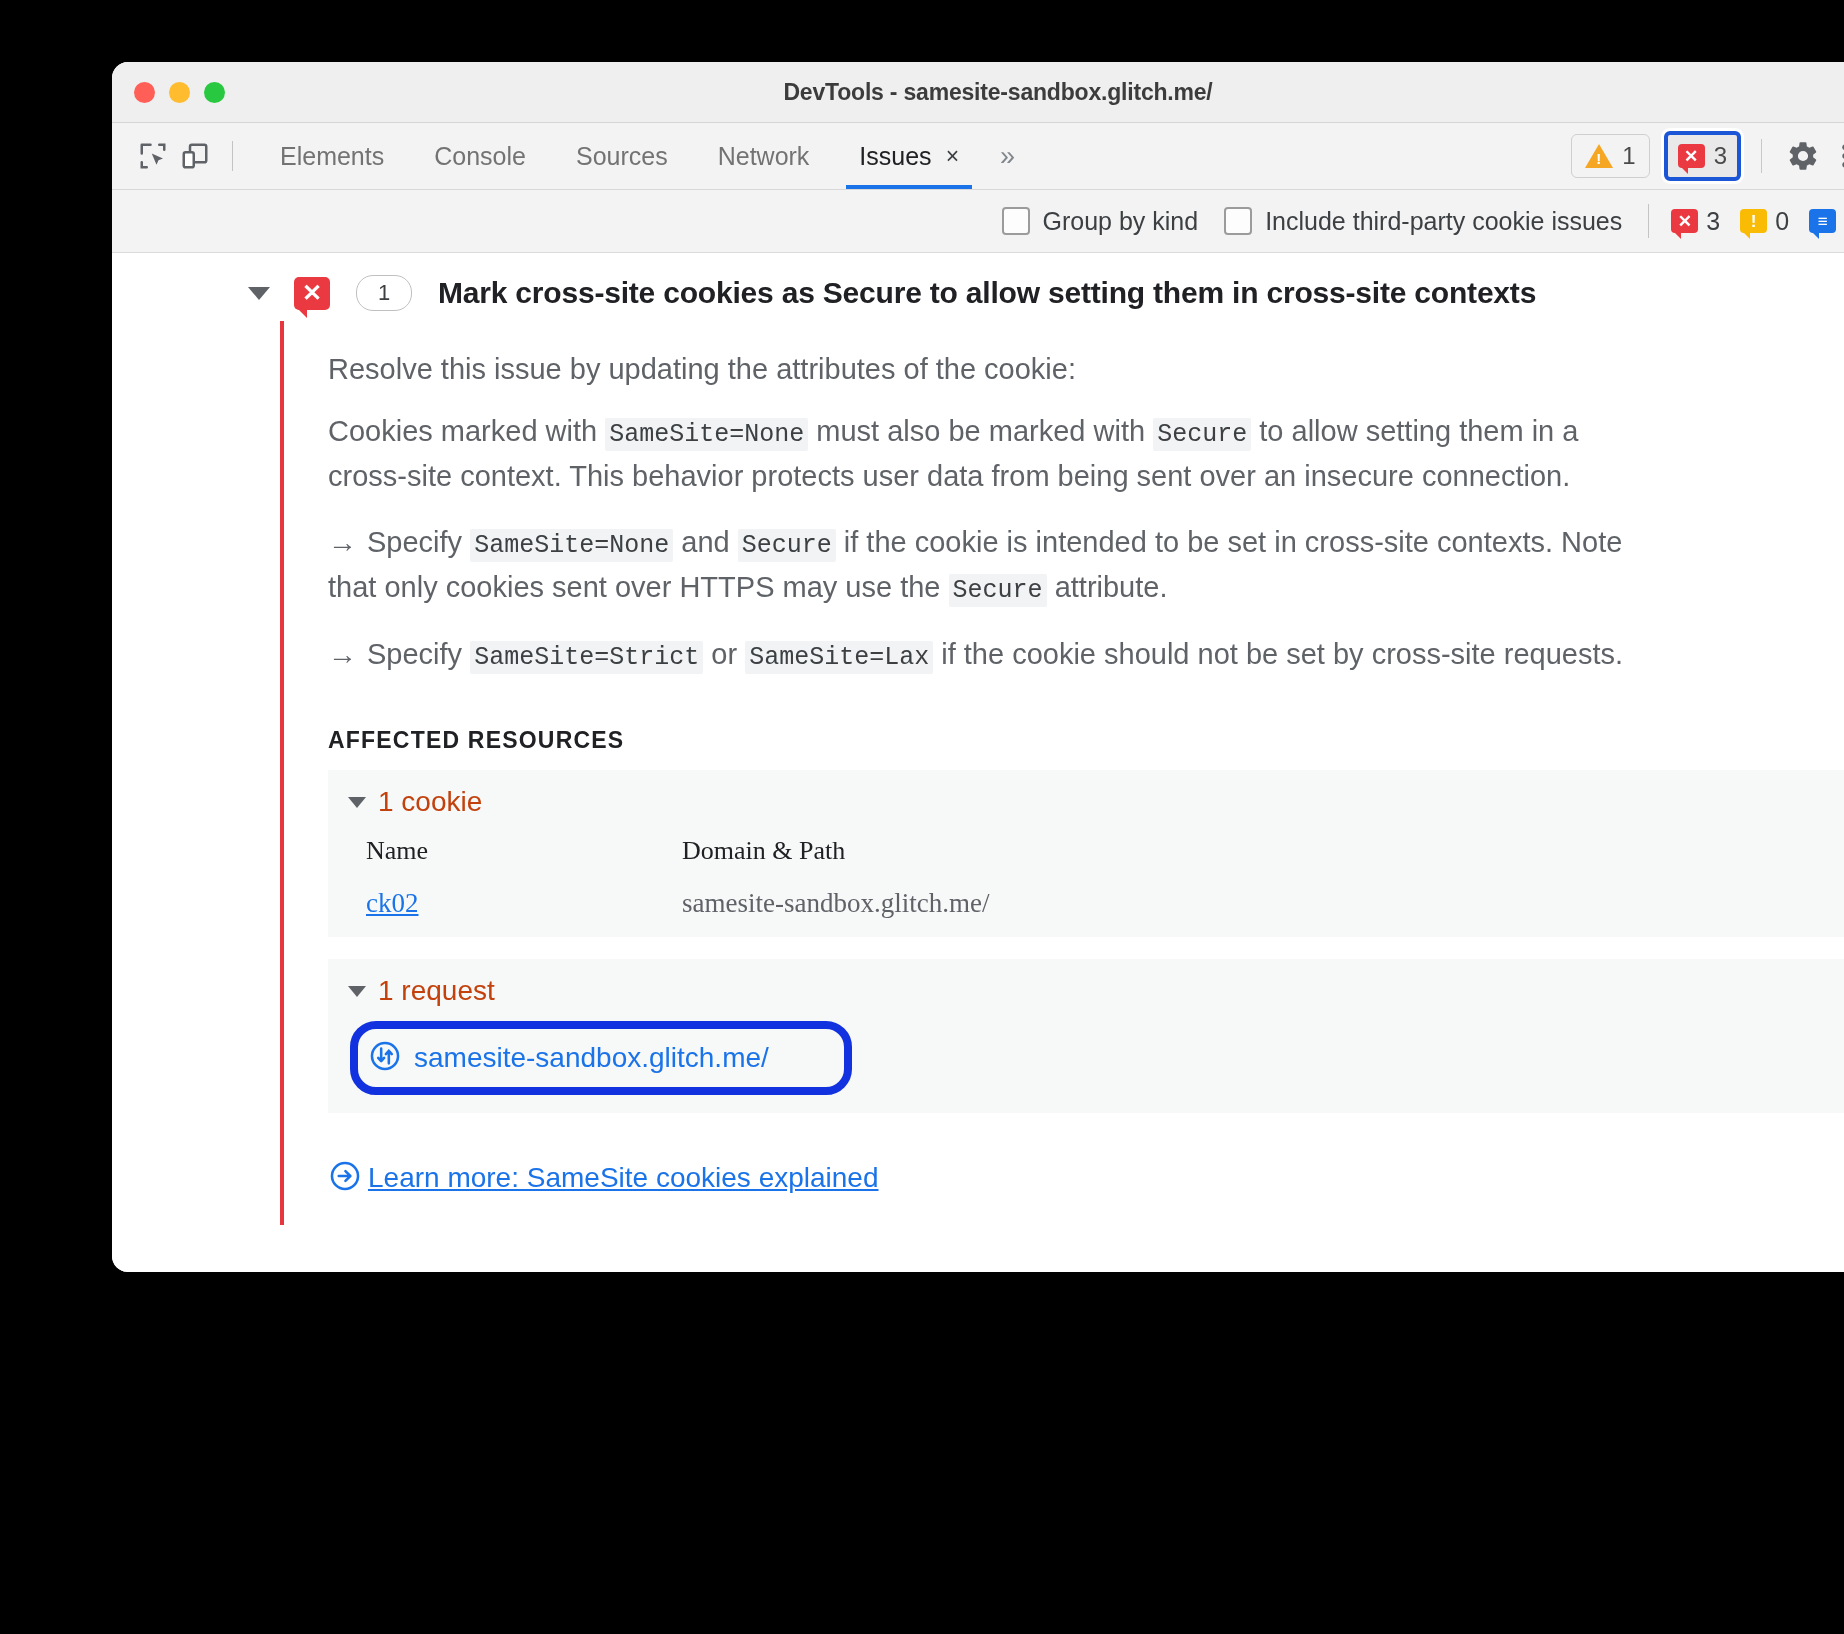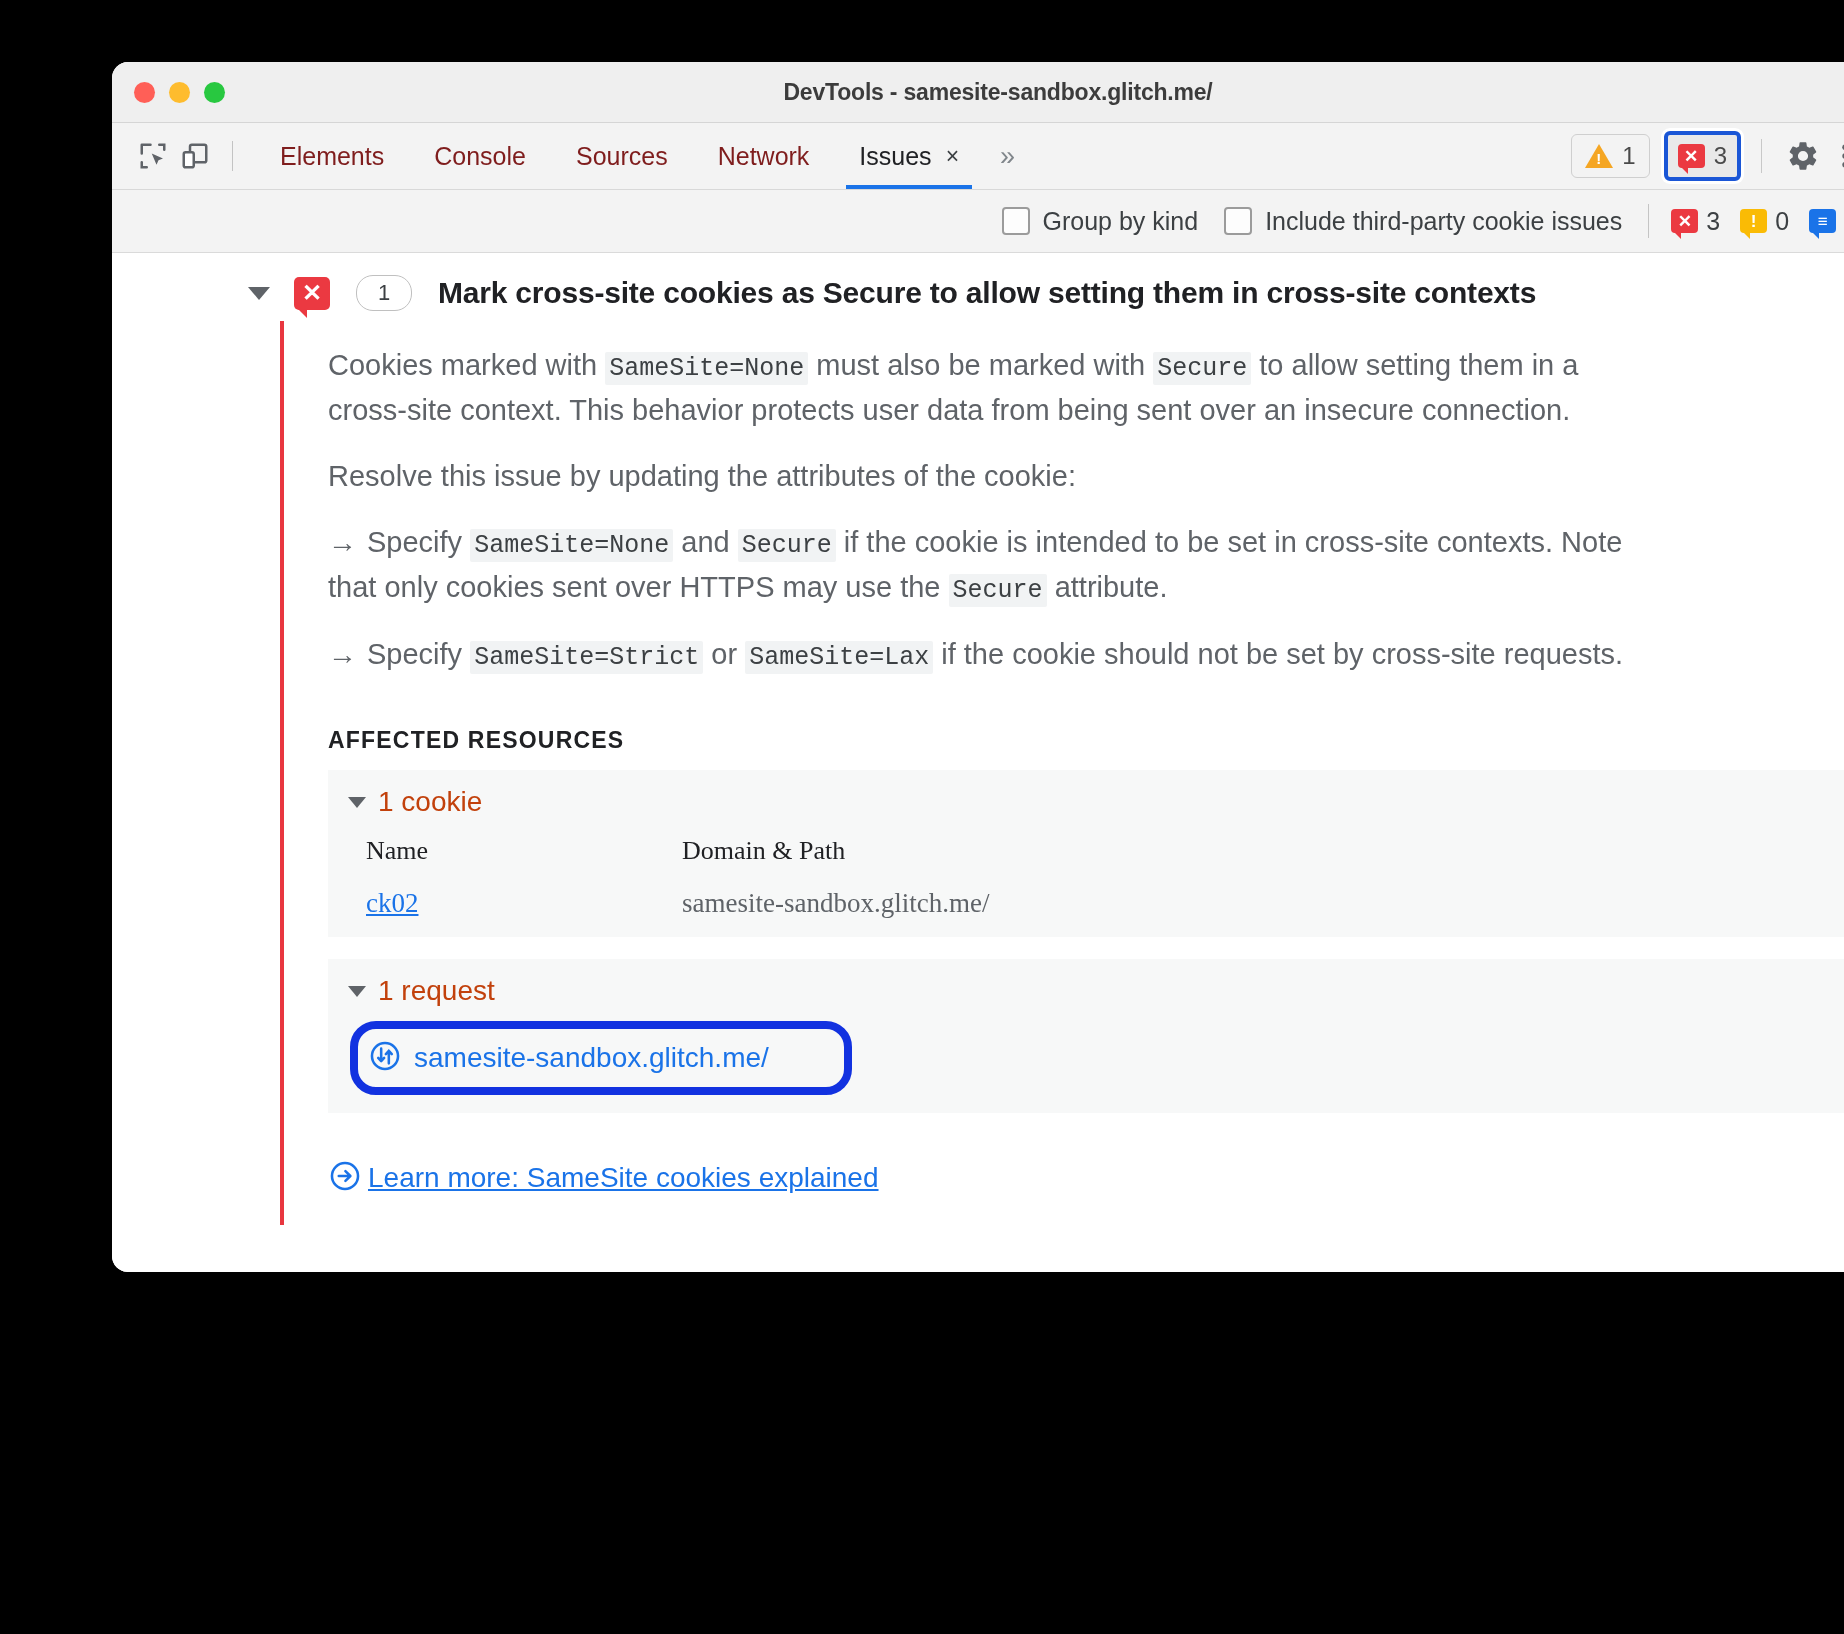--- a/index.html
+++ b/index.html
@@ -99,21 +99,21 @@
     display: flex;
     align-items: stretch;
     height: 100%;
     margin-left: 6px;
   }
   .tab {
     display: flex;
     align-items: center;
     padding: 0 25px;
     font-size: 25px;
-    color: #7f1d1d;
+    color: #737373;
     cursor: pointer;
     position: relative;
     white-space: nowrap;
   }
   .tab.active {
     color: #202124;
   }
   .tab.active::after {
     content: "";
     position: absolute;
@@ -587,26 +587,26 @@
           <span class="bub err">
               <span>✕</span>
             </span>
         </span>
         <span class="issue-count">1</span>
         <span class="issue-title">Mark cross-site cookies as Secure to allow setting them in cross-site contexts</span>
       </div>
 
       <div class="issue-body">
 
+        <p class="para">
+          <span>Resolve this issue by updating the attributes of the cookie:</span>
+        </p>
+
         <p class="para first">
           <span>Cookies marked with </span><code class="mono">SameSite=None</code><span> must also be marked with </span><code class="mono">Secure</code><span> to allow setting them in a cross-site context. This behavior protects user data from being sent over an insecure connection.</span>
-        </p>
-
-        <p class="para">
-          <span>Resolve this issue by updating the attributes of the cookie:</span>
         </p>
 
         <p class="para">
           <span class="arrow-mark">→</span><span>Specify </span><code class="mono">SameSite=None</code><span> and </span><code class="mono">Secure</code><span> if the cookie is intended to be set in cross-site contexts. Note that only cookies sent over HTTPS may use the </span><code class="mono">Secure</code><span> attribute.</span>
         </p>
 
         <p class="para">
           <span class="arrow-mark">→</span><span>Specify </span><code class="mono">SameSite=Strict</code><span> or </span><code class="mono">SameSite=Lax</code><span> if the cookie should not be set by cross-site requests.</span>
         </p>
 

